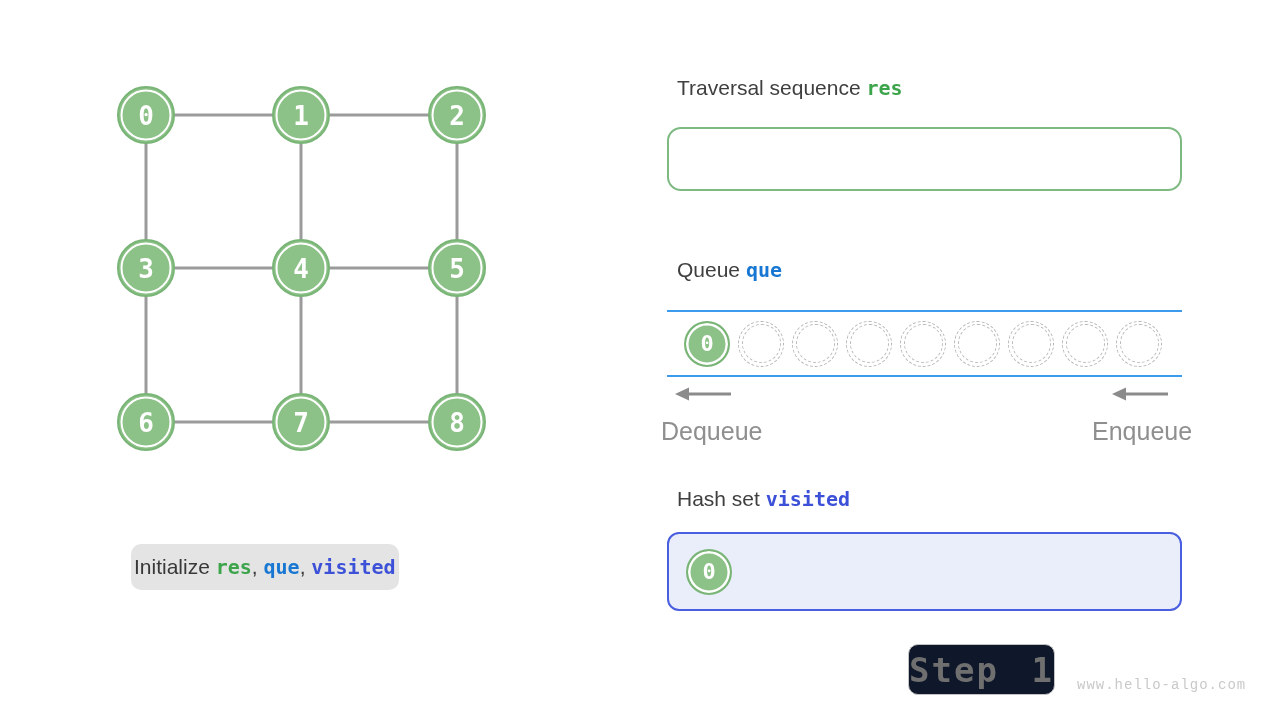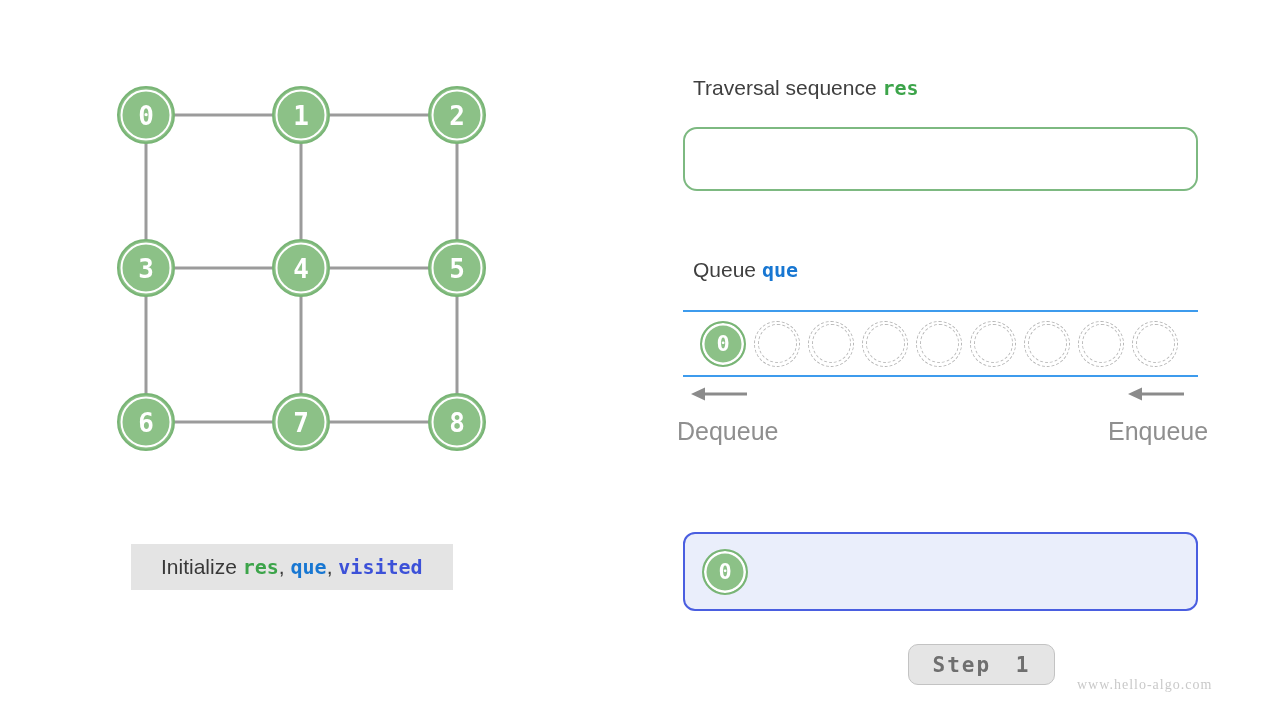--- a/index.html
+++ b/index.html
@@ -33,31 +33,31 @@
   .graph-panel{position:absolute;left:80px;top:60px;width:450px;height:420px;}
   .graph-panel svg{width:100%;height:100%;display:block;}
   .graph-node-label{
     font-family:"DejaVu Sans Mono", monospace;
     font-size:26px;font-weight:bold;fill:#ffffff;
   }
 
   
   .caption{
     position:absolute;left:131px;top:544px;height:46px;
-    background:var(--caption-bg);border-radius:0;
-    padding:0 30px;display:flex;align-items:center;
+    background:var(--caption-bg);border-radius:10px;
+    padding:0 3px;display:flex;align-items:center;
     font-size:21px;color:#383838;white-space:pre;
   }
   .caption .kw{font-size:20px;}
   .kw-res{color:var(--res-green);}
   .kw-que{color:var(--que-blue);}
   .kw-visited{color:var(--visited-indigo);}
 
   
-  .right-col{position:absolute;left:667px;top:0;width:515px;height:720px;margin-left:16px;}
+  .right-col{position:absolute;left:667px;top:0;width:515px;height:720px;}
   .section-heading{
     position:absolute;left:10px;font-size:21px;color:var(--heading-text);
     white-space:pre;
   }
   .section-heading .kw{font-size:20px;}
   .traversal-heading{top:76px;}
   .queue-heading{top:258px;text-align:center;}
   .visited-heading{top:487px;}
 
   .traversal-box{
@@ -106,30 +106,30 @@
   .chip{
     width:46px;height:46px;border-radius:50%;flex:0 0 auto;
     border:2px solid var(--node-stroke);background:var(--node-fill);
     box-shadow:inset 0 0 0 2.5px #ffffff;
     display:flex;align-items:center;justify-content:center;
     color:#ffffff;font-family:"DejaVu Sans Mono", monospace;
     font-weight:bold;font-size:22px;
   }
 
   .step-button{
-    position:absolute;left:908px;top:644px;width:147px;height:41px;
-    background:#e5e5e5;border:1.5px solid #c3c3c3;border-radius:10px;
+    position:absolute;left:908px;top:644px;width:147px;height:51px;
+    background:#0f172a;border:1.5px solid #c3c3c3;border-radius:10px;
     display:flex;align-items:center;justify-content:center;
     font-family:"DejaVu Sans Mono", monospace;font-weight:bold;
-    font-size:21px;color:var(--button-text);letter-spacing:2px;word-spacing:10px;
+    font-size:34px;color:var(--button-text);letter-spacing:2px;word-spacing:10px;
     cursor:pointer;
   }
   .watermark{
     position:absolute;left:1077px;top:677px;
-    font-family:Liberation Serif, serif;font-size:14px;
+    font-family:Liberation Mono, monospace;font-size:14px;
     color:var(--watermark-text);letter-spacing:1px;
   }
 </style>
 </head>
 <body>
 
 <div class="graph-panel">
   <svg viewBox="0 0 450 420">
     <g>
         <line x1="66" y1="55" x2="221" y2="55" stroke="#9b9b9b" stroke-width="3"></line>
@@ -221,19 +221,20 @@
     <line x1="56" y1="8" x2="12" y2="8" stroke="currentColor" stroke-width="3"></line>
     <polygon points="14,1.5 0,8 14,14.5" fill="currentColor"></polygon>
   </svg>
   <svg class="arrow-icon enqueue-arrow" viewBox="0 0 58 16">
     <line x1="56" y1="8" x2="12" y2="8" stroke="currentColor" stroke-width="3"></line>
     <polygon points="14,1.5 0,8 14,14.5" fill="currentColor"></polygon>
   </svg>
   <div class="flow-label dequeue-label">Dequeue</div>
   <div class="flow-label enqueue-label">Enqueue</div>
 
+  <div class="section-heading visited-heading"><span>Hash set </span><span class="mono kw kw-visited">visited</span></div>
   <div class="visited-box">
       <div class="chip">0</div>
     </div>
 </div>
 
 <div class="step-button">Step 1</div>
 <div class="watermark">www.hello-algo.com</div>
 
 </body></html>

